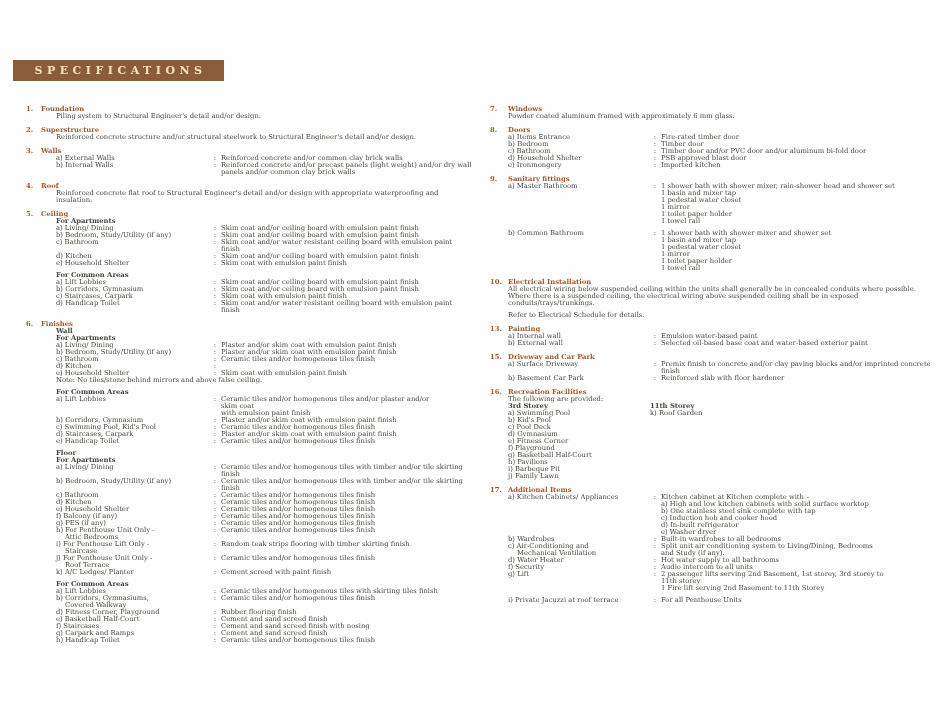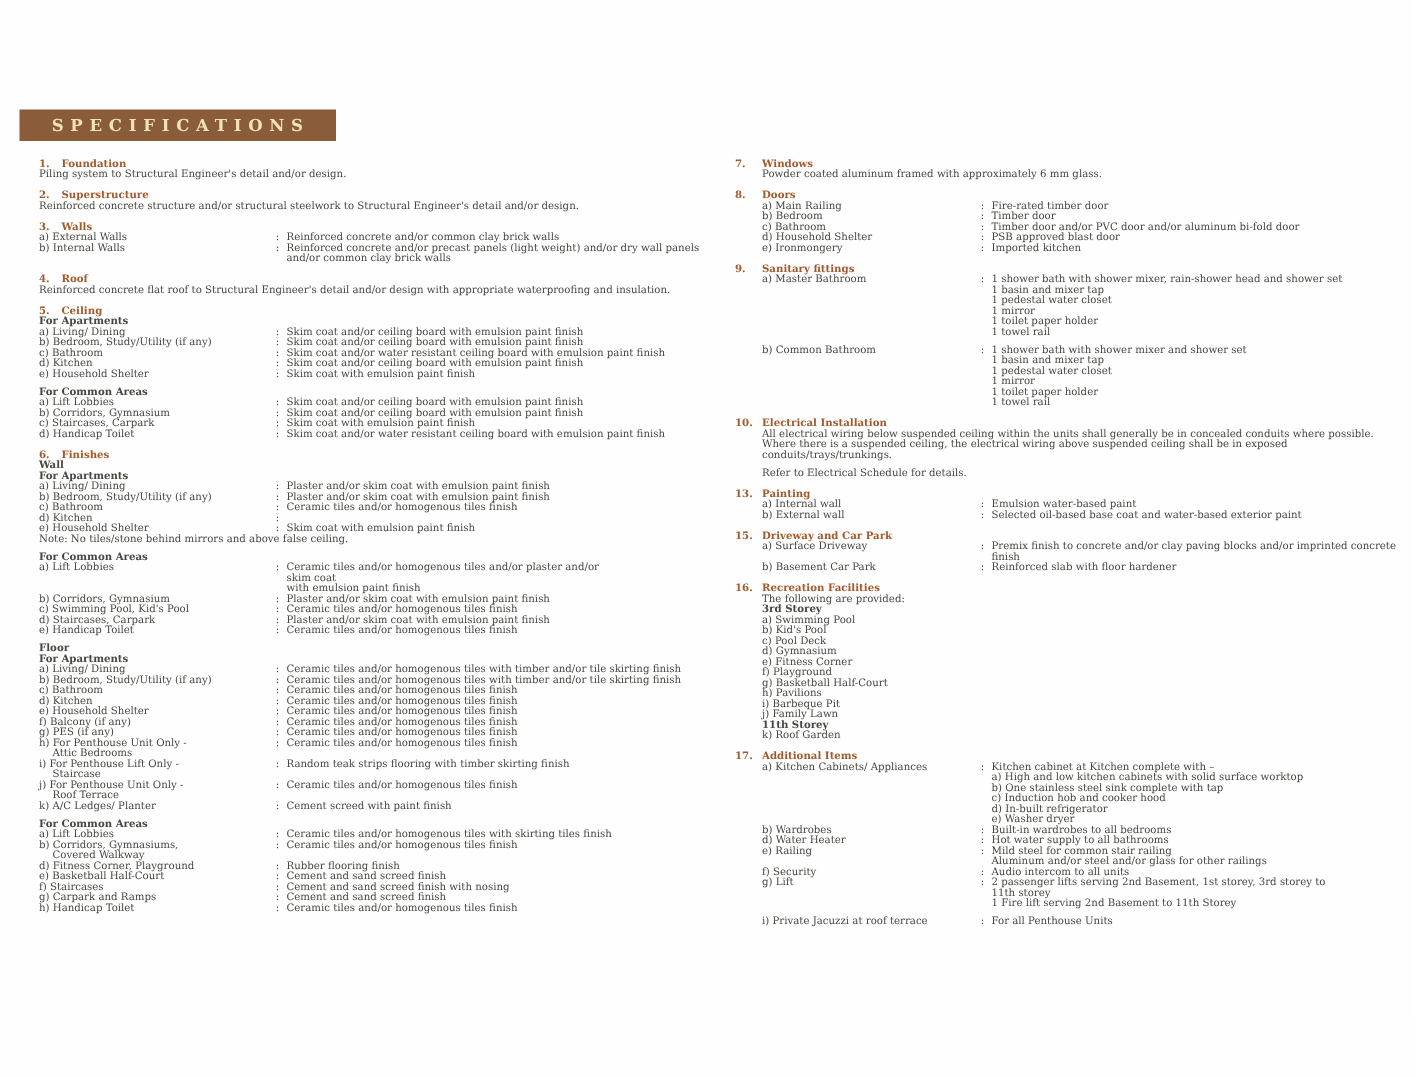--- a/index.html
+++ b/index.html
@@ -4,47 +4,47 @@
 <style>
   html,body{margin:0;padding:0;overflow:hidden;}
   body{
     width:943px;height:717px;background:#ffffff;
     font-family:"DejaVu Serif","Liberation Serif",serif;
     color:var(--body-text,#474740);
     -webkit-font-smoothing:antialiased;
   }
   .page{position:relative;width:943px;height:717px;background:#fefefe;}
   .banner{
-    position:absolute;left:13px;top:73px;width:211px;height:21px;
+    position:absolute;left:13px;top:60px;width:211px;height:21px;
     background:var(--banner-bg,#8a5c3a);
     display:flex;align-items:center;justify-content:center;box-sizing:border-box;
   }
   .banner span{
     color:var(--banner-text,#f1e2bd);
     font-size:11px;font-weight:bold;letter-spacing:4.5px;padding-left:4px;white-space:nowrap;
   }
   .col{position:absolute;top:106px;font-size:6.8px;line-height:7px;}
   .col-left{left:26px;width:447px;}
   .col-right{left:490px;width:448px;}
   .sec{margin-bottom:7px;}
   .sec-head{display:flex;color:var(--heading-text,#a2592c);font-weight:bold;}
   .sec-head .num{flex:none;width:15px;}
   .col-right .sec-head .num{width:18px;}
-  .sec-body{margin-left:0;}
+  .sec-body{margin-left:30px;}
   .col-right .sec-body{margin-left:18px;}
   .row{display:flex;align-items:flex-start;}
   .lbl{flex:none;width:153px;}
   .col-right .lbl{width:141px;}
   .colon{flex:none;width:12px;text-align:center;}
   .colon::before{content:":";}
   .val{flex:1;min-width:0;}
   .lbl .cont{padding-left:9px;}
   .subhead{font-weight:bold;}
   .gap{margin-top:5px;}
-  .cols2{display:flex;flex-direction:column;}
+  .cols2{display:flex;}
   .cols2 .c1{flex:none;width:142px;}
   .cols2 .c2{flex:1;}
   .cols2 .chead{font-weight:bold;}
 </style>
 </head>
 <body>
 
 <div class="page">
   <div class="banner">
     <span>SPECIFICATIONS</span>
@@ -491,21 +491,21 @@
       </section>
       <section class="sec">
         <div class="sec-head">
           <span class="num">8.</span>
           <span class="title">Doors</span>
         </div>
         <div class="sec-body">
           <div class="rows">
             <div class="row">
               <div class="lbl">
-                <div>a) Main Railing</div>
+                <div>a) Items Entrance</div>
               </div>
               <div class="colon"></div>
               <div class="val">
                 <div>Fire-rated timber door</div>
               </div>
             </div>
             <div class="row">
               <div class="lbl">
                 <div>b) Bedroom</div>
               </div>
@@ -701,35 +701,36 @@
               <div class="lbl">
                 <div>b) Wardrobes</div>
               </div>
               <div class="colon"></div>
               <div class="val">
                 <div>Built-in wardrobes to all bedrooms</div>
               </div>
             </div>
             <div class="row">
               <div class="lbl">
+                <div>c) Air-Conditioning and</div>
+                <div class="cont">Mechanical Ventilation</div>
+              </div>
+              <div class="colon"></div>
+              <div class="val">
+                <div>Split unit air conditioning system to Living/Dining, Bedrooms</div>
+                <div>and Study (if any).</div>
+              </div>
+            </div>
+            <div class="row">
+              <div class="lbl">
                 <div>d) Water Heater</div>
               </div>
               <div class="colon"></div>
               <div class="val">
                 <div>Hot water supply to all bathrooms</div>
-              </div>
-            </div>
-            <div class="row">
-              <div class="lbl">
-                <div>e) Railing</div>
-              </div>
-              <div class="colon"></div>
-              <div class="val">
-                <div>Mild steel for common stair railing</div>
-                <div>Aluminum and/or steel and/or glass for other railings</div>
               </div>
             </div>
             <div class="row">
               <div class="lbl">
                 <div>f) Security</div>
               </div>
               <div class="colon"></div>
               <div class="val">
                 <div>Audio intercom to all units</div>
               </div>

